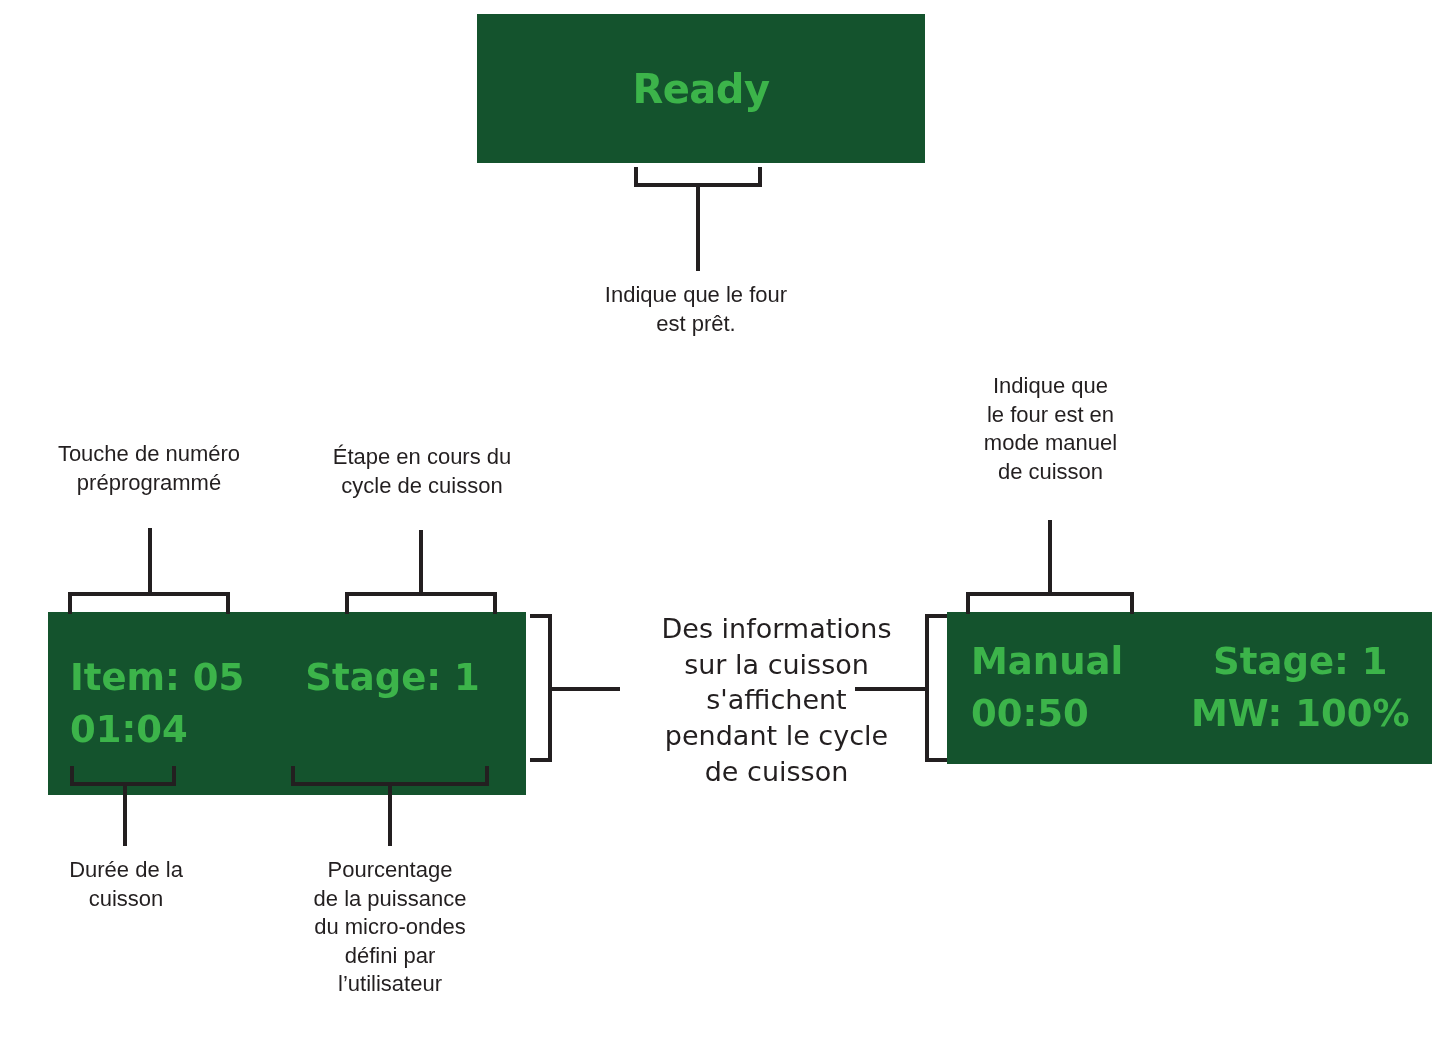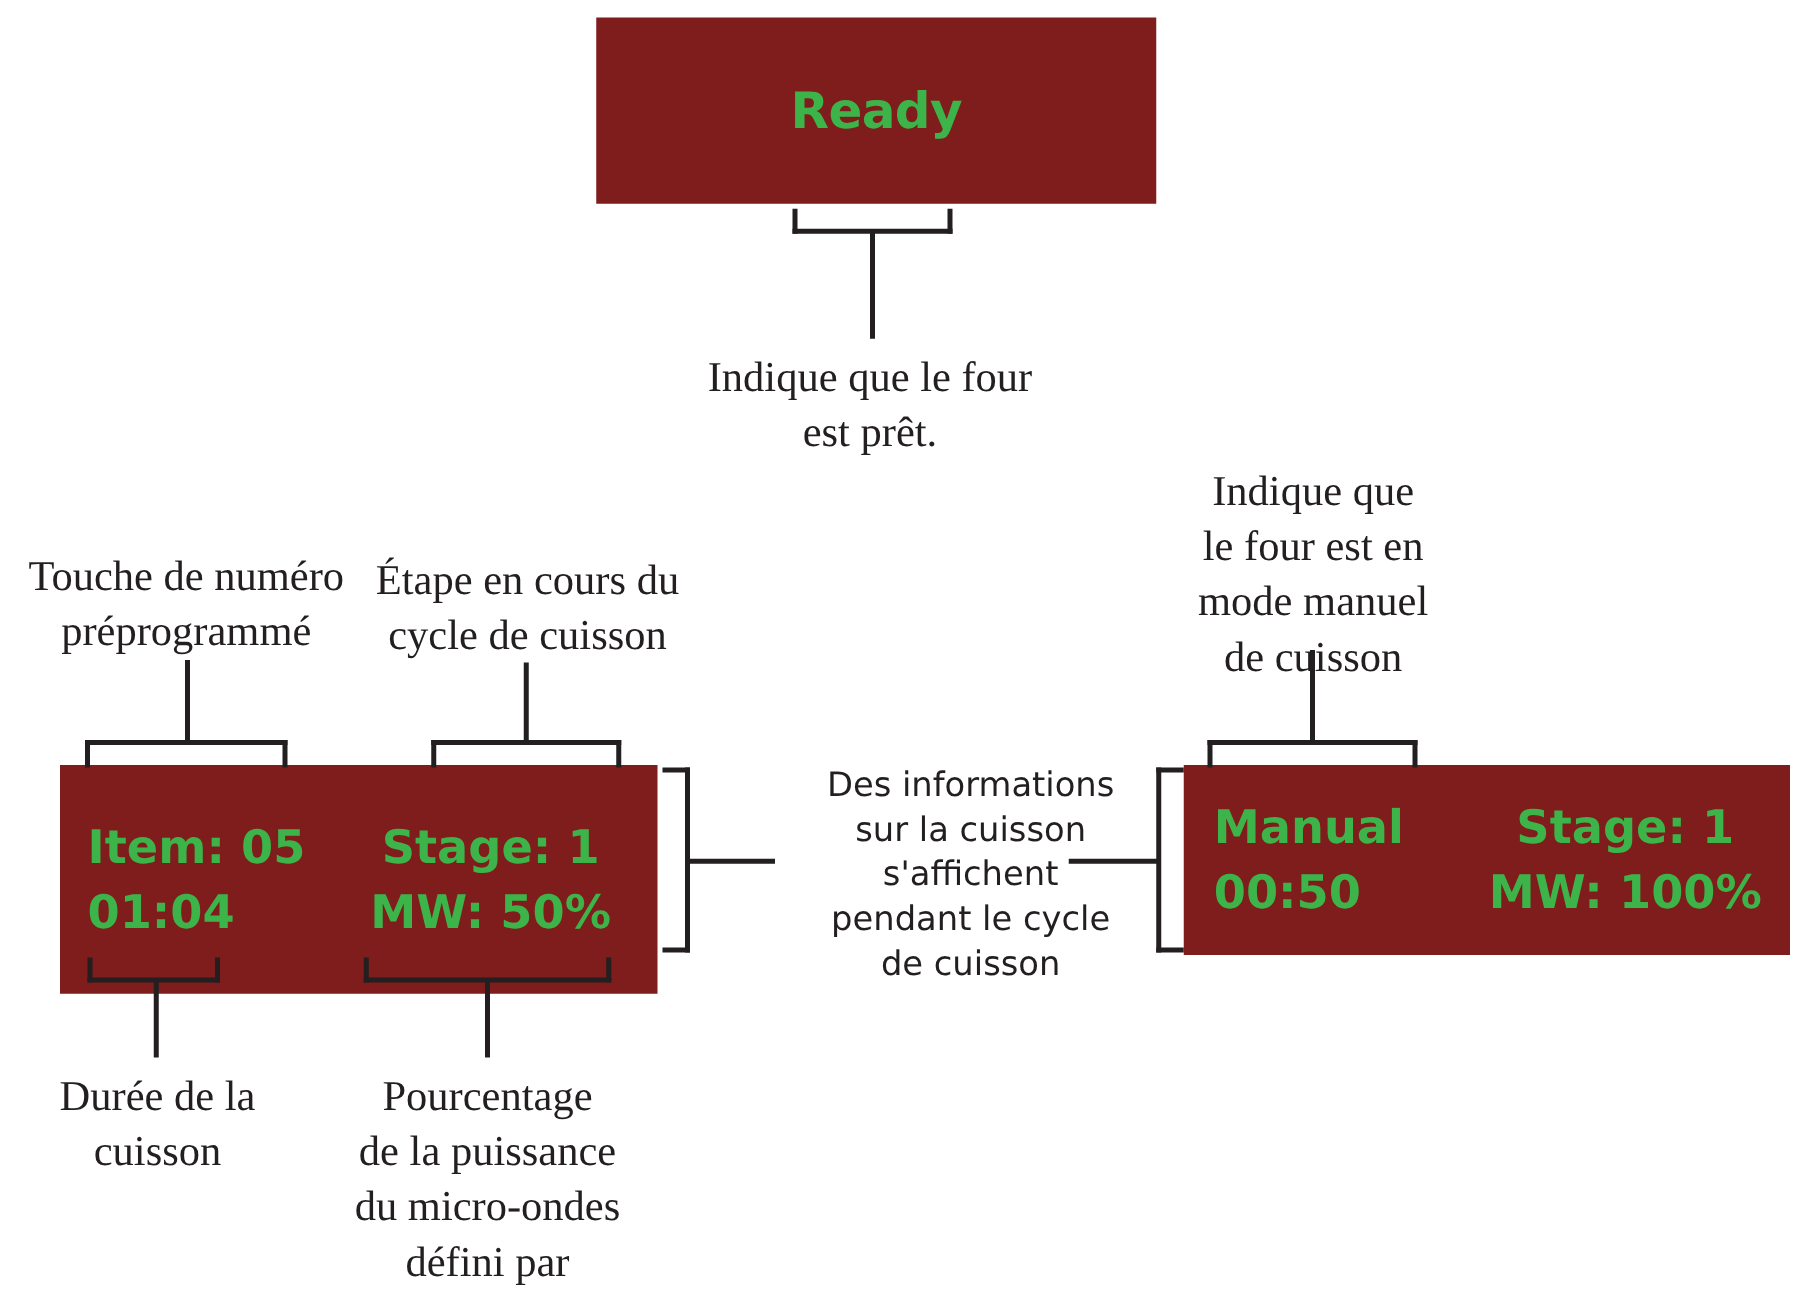--- a/index.html
+++ b/index.html
@@ -18,21 +18,21 @@
   .stage {
     position: absolute;
     left: 0; top: 0;
     width: 1437px;
     height: 1040px;
   }
 
   
   .display {
     position: absolute;
-    background: #7f1d1d;
+    background: #14532d;
     color: #3cb44a;
     font-family: "DejaVu Sans", sans-serif;
     font-weight: bold;
     box-sizing: border-box;
   }
   .display-ready {
     left: 477px;
     top: 14px;
     width: 448px;
     height: 149px;
@@ -68,26 +68,25 @@
     font-size: 37px;
     line-height: 1.02;
     white-space: nowrap;
   }
   .cell.r { text-align: center; }
   .cell.l { text-align: left; }
 
   
   .caption {
     position: absolute;
-    font-size: 34px;
+    font-size: 22px;
     line-height: 1.3;
     color: #231f20;
     text-align: center;
     white-space: pre-line;
-    font-family: Liberation Serif, serif;
   }
   .caption.mid {
     font-family: "DejaVu Sans", sans-serif;
     font-size: 27px;
     line-height: 1.32;
   }
 
   
   .bracket-down,
   .bracket-up {
@@ -134,21 +133,20 @@
   <div class="bracket-up" style="left:634px; top:167px; width:128px; height:20px;"></div>
   <div class="stem-v" style="left:696px; top:185px; height:86px;"></div>
 
   <div class="caption" style="left:541px; top:281px; width:310px;">Indique que le four
 est prêt.</div>
 
   <div class="display display-left display-grid">
     <span class="cell l">Item: 05</span>
     <span class="cell r">Stage: 1</span>
     <span class="cell l">01:04</span>
-    <span class="cell r">MW: 50%</span>
   </div>
 
   <div class="bracket-down" style="left:68px; top:592px; width:162px; height:22px;"></div>
   <div class="stem-v" style="left:148px; top:528px; height:66px;"></div>
   <div class="caption" style="left:4px; top:440px; width:290px;">Touche de numéro
 préprogrammé</div>
 
   <div class="bracket-down" style="left:345px; top:592px; width:152px; height:22px;"></div>
   <div class="stem-v" style="left:419px; top:530px; height:64px;"></div>
   <div class="caption" style="left:282px; top:443px; width:280px;">Étape en cours du

